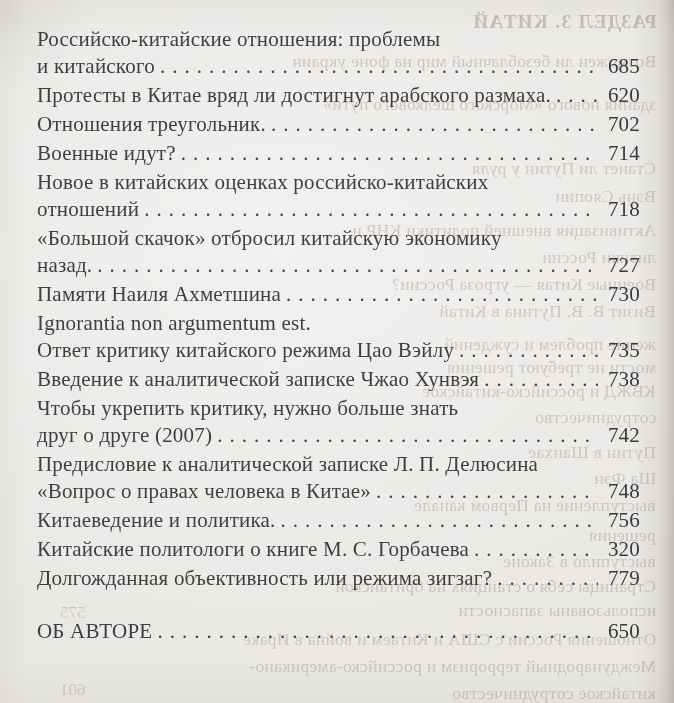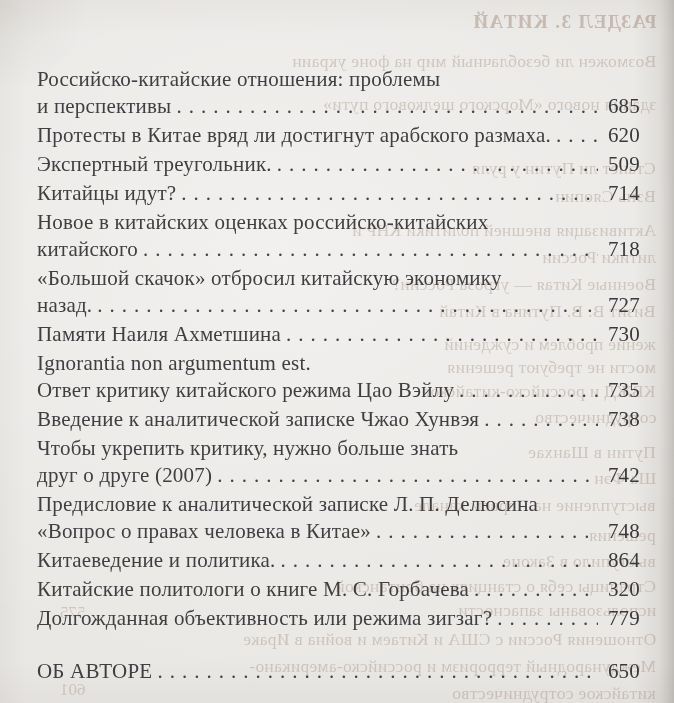--- a/index.html
+++ b/index.html
@@ -31,21 +31,21 @@
   }
   .bl.hdr{font-size:19px;font-weight:bold;letter-spacing:1.4px;color:rgba(150,122,104,0.42);}
   .bln{
     position:absolute;
     transform:scaleX(-1);
     font-size:17px;line-height:1;
     color:rgba(148,120,103,0.30);
     filter:blur(0.55px);
   }
   
-  .toc{position:absolute;inset:0;padding:26px 34px 0 37px;box-sizing:border-box;margin-top:40px;}
+  .toc{position:absolute;inset:0;padding:26px 34px 0 37px;box-sizing:border-box;}
   .entry{margin-bottom:2px;}
   .line{height:27px;line-height:27px;font-size:21px;letter-spacing:0.2px;}
   .row{display:flex;align-items:baseline;}
   .t{white-space:nowrap;}
   .dots{
     flex:1;min-width:0;overflow:hidden;white-space:nowrap;
     letter-spacing:7px;padding-left:5px;
     color:#454446;
   }
   .dots::after{content:"..........................................................................";}
@@ -85,54 +85,54 @@
       <div class="bl" style="top: 685px;">китайское сотрудничество</div>
       <div class="bln" style="top: 604px; left: 60px;">575</div>
       <div class="bln" style="top: 681px; left: 60px;">601</div>
     </div>
 
   <div class="toc">
 
     <div class="entry">
       <div class="line">Российско-китайские отношения: проблемы</div>
       <div class="line row">
-        <span class="t">и перспективы</span>
+        <span class="t">и китайского</span>
         <span class="dots"></span>
         <span class="pg">685</span>
       </div>
     </div>
 
     <div class="entry">
       <div class="line row">
         <span class="t">Протесты в Китае вряд ли достигнут арабского размаха.</span>
         <span class="dots"></span>
         <span class="pg">620</span>
       </div>
     </div>
 
     <div class="entry">
       <div class="line row">
-        <span class="t">Экспертный треугольник.</span>
-        <span class="dots"></span>
-        <span class="pg">509</span>
-      </div>
-    </div>
-
-    <div class="entry">
-      <div class="line row">
-        <span class="t">Китайцы идут?</span>
+        <span class="t">Отношения треугольник.</span>
+        <span class="dots"></span>
+        <span class="pg">702</span>
+      </div>
+    </div>
+
+    <div class="entry">
+      <div class="line row">
+        <span class="t">Военные идут?</span>
         <span class="dots"></span>
         <span class="pg">714</span>
       </div>
     </div>
 
     <div class="entry">
       <div class="line">Новое в китайских оценках российско-китайских</div>
       <div class="line row">
-        <span class="t">китайского</span>
+        <span class="t">отношений</span>
         <span class="dots"></span>
         <span class="pg">718</span>
       </div>
     </div>
 
     <div class="entry">
       <div class="line">«Большой скачок» отбросил китайскую экономику</div>
       <div class="line row">
         <span class="t">назад.</span>
         <span class="dots"></span>
@@ -181,21 +181,21 @@
         <span class="dots"></span>
         <span class="pg">748</span>
       </div>
     </div>
 
 
     <div class="entry">
       <div class="line row">
         <span class="t">Китаеведение и политика.</span>
         <span class="dots"></span>
-        <span class="pg">864</span>
+        <span class="pg">756</span>
       </div>
     </div>
 
     <div class="entry">
       <div class="line row">
         <span class="t">Китайские политологи о книге М. С. Горбачева</span>
         <span class="dots"></span>
         <span class="pg">320</span>
       </div>
     </div>

